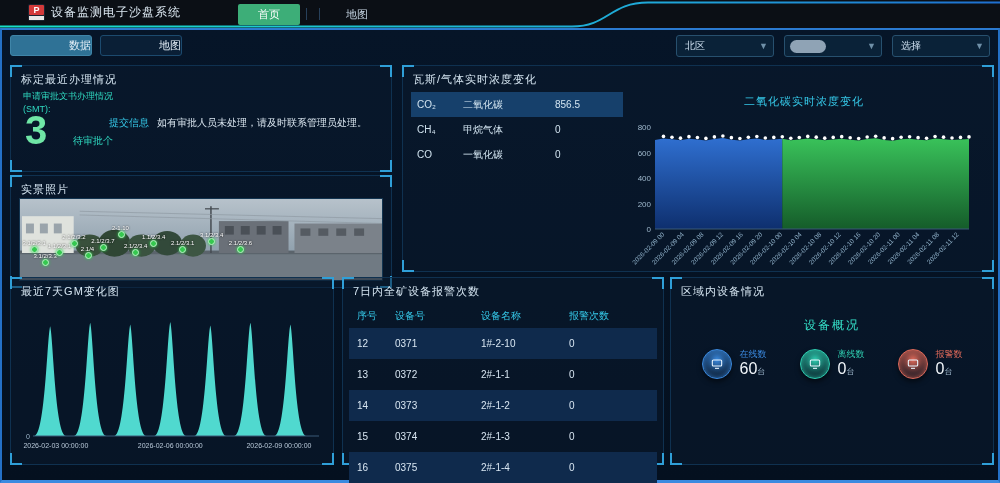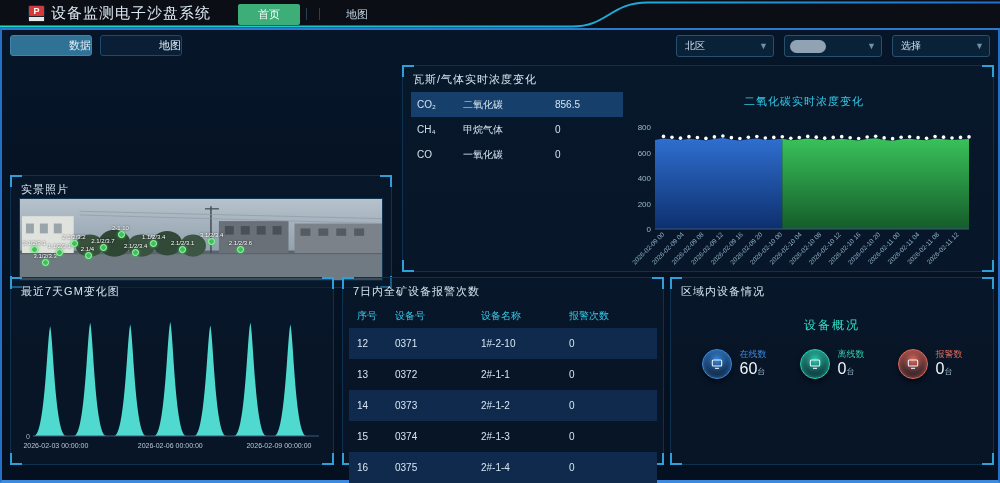--- a/index.html
+++ b/index.html
@@ -6,21 +6,21 @@
   html,body { width:1000px; height:483px; overflow:hidden; background:#020a14;
     font-family:"Liberation Sans","DejaVu Sans",sans-serif; color:#d2e4f0; }
 
   
   .header { position:relative; height:28px; background:#0b0f15; }
   .logo-wrap { position:absolute; left:28px; top:4px; display:flex; align-items:center; gap:6px; }
   .logo { width:17px; height:17px; background:#1b2430; border-radius:2px; position:relative; overflow:hidden; }
   .logo .lg-top { position:absolute; inset:1px 1px 6px 1px; background:#d43a3a; border-radius:1px;
     color:#fff; font-size:9px; font-weight:bold; text-align:center; line-height:10px; }
   .logo .lg-bot { position:absolute; left:1px; right:1px; bottom:1px; height:4px; background:#e8e8e8; }
-  .app-title { font-size:15px; color:#dce8f2; letter-spacing:1px; }
+  .app-title { font-size:12px; color:#dce8f2; letter-spacing:1px; }
   .swoosh { position:absolute; left:0; top:0; width:1000px; height:28px; pointer-events:none; }
   .tabs { position:absolute; left:238px; top:3px; display:flex; align-items:center; height:22px; }
   .tab { font-size:11px; color:#c7d6e4; padding:3px 20px; cursor:pointer; }
   .tab.active { background:#3dae78; color:#fff; border-radius:2px; }
   .tab-sep { width:1px; height:12px; background:#27405a; margin:0 6px; }
 
   
   .frame { position:relative; height:455px; border:2px solid #2470c6; border-top:2px solid #2b7ad0;
     border-bottom:3px solid #3b8ae0; background:linear-gradient(180deg,#061528 0%,#04101f 100%); }
 
@@ -140,20 +140,31 @@
     <div class="sel">
       <span class="pill"></span>
       <span class="chev">▼</span>
     </div>
     <div class="sel">
       <span>选择</span>
       <span class="chev">▼</span>
     </div>
   </div>
 
+  <div class="panel" id="panel-audit"><i class="pc"></i>
+    <div class="p-title">标定最近办理情况</div>
+    <div class="audit-desc">
+      <div>申请审批文书办理情况</div>
+      <div>(SMT):</div>
+    </div>
+    <div class="audit-count">3</div>
+    <div class="audit-count-label">待审批个</div>
+    <div class="audit-link">提交信息</div>
+    <div class="audit-note">如有审批人员未处理，请及时联系管理员处理。</div>
+  </div>
 
   <div class="panel" id="panel-photo"><i class="pc"></i>
     <div class="p-title">实景照片</div>
     <div class="photo-box" id="photo-box">
       <svg viewBox="0 0 364 66" preserveAspectRatio="none">
         <defs>
           <linearGradient id="sky" x1="0" y1="0" x2="0" y2="1">
             <stop offset="0" stop-color="#b7c2cb"></stop>
               <stop offset="1" stop-color="#8fa0ad"></stop>
           </linearGradient>

